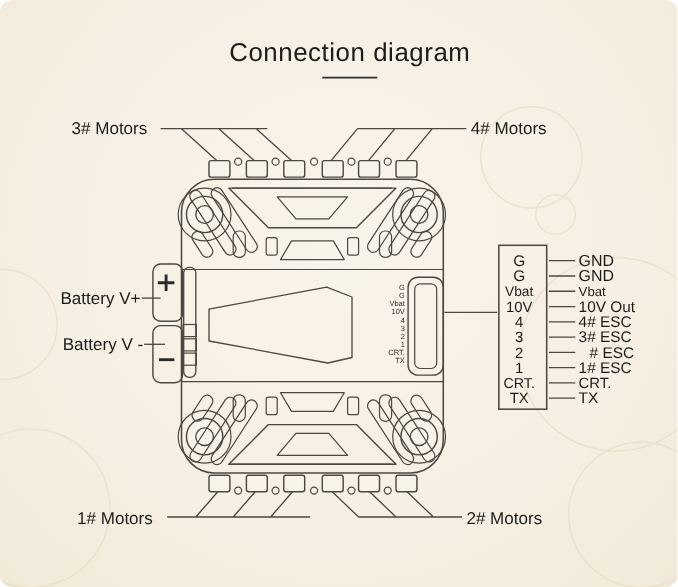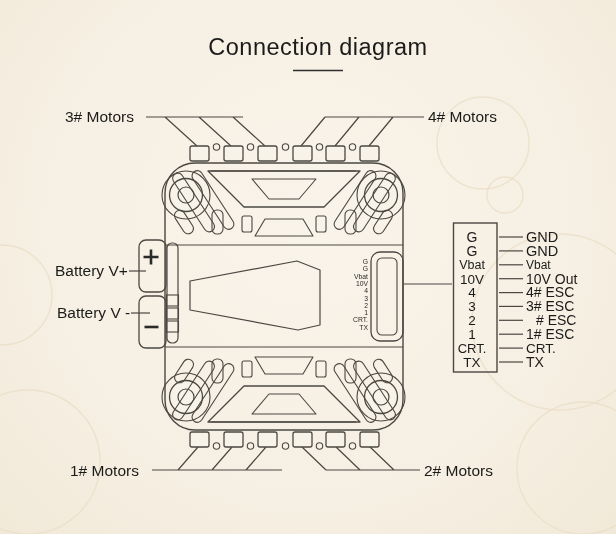--- a/index.html
+++ b/index.html
@@ -2,20 +2,21 @@
 <html><head>
 <meta charset="utf-8">
 <style>
   html,body { margin:0; padding:0; }
   .stage {
     position:relative;
     width:616px; height:534px;
     background: radial-gradient(ellipse at 50% 42%, #f9f4ea 0%, #f6efe3 62%, #f1e9d8 100%);
     overflow:hidden;
     font-family:"Liberation Sans","DejaVu Sans",sans-serif;
+    border-radius:11px;
   }
   svg { display:block; position:absolute; inset:0; }
   text {
     font-family:"Liberation Sans","DejaVu Sans",sans-serif;
     fill:#1b1b19;
   }
   .lbl   { font-size:15.5px; }
   .title { font-size:23.5px; letter-spacing:0.5px; }
   .tiny  { font-size:6.8px; fill:#2a2a28; }
   .ln    { stroke:#4a4842; fill:none; }

